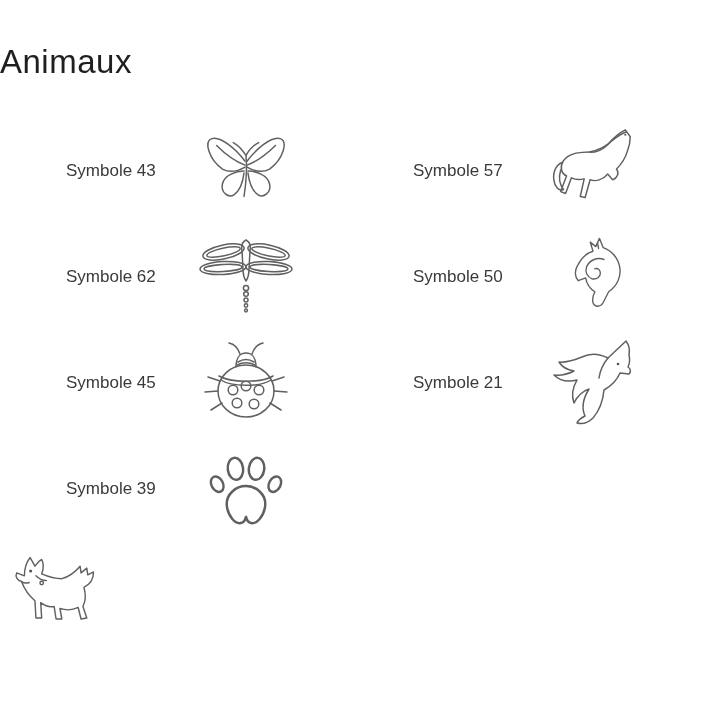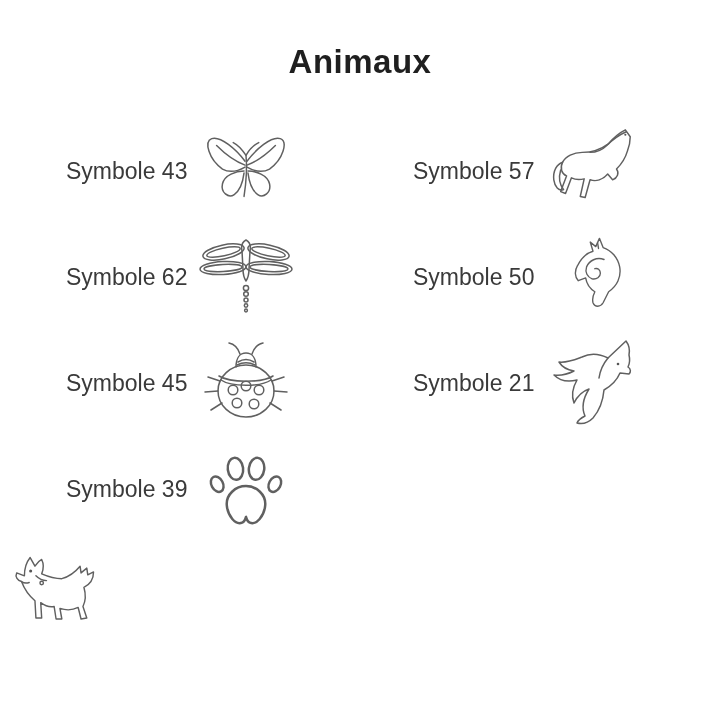--- a/index.html
+++ b/index.html
@@ -5,42 +5,41 @@
   html,body { margin:0; padding:0; }
   body {
     width:720px; height:720px;
     background:#ffffff;
     font-family:"Liberation Sans", sans-serif;
     overflow:hidden;
   }
   .page { width:720px; height:720px; position:relative; }
   h1.title {
     margin:42px 0 0 0;
-    text-align:center;
     font-size:33px;
     line-height:40px;
-    font-weight:700;
+    font-weight:400;
     color:#1f1f1f;
     letter-spacing:0.5px;
   }
   .grid {
     margin-top:36px;
     display:grid;
     grid-auto-flow:column;
     grid-template-rows:repeat(5, 106px);
     grid-template-columns:347px 373px;
   }
   .cell {
     display:flex;
     align-items:center;
   }
   .label {
     margin-left:66px;
     width:122px;
-    font-size:23px;
+    font-size:17px;
     color:#3a3a3a;
     white-space:nowrap;
   }
   .icon {
     width:116px; height:104px;
     display:flex; align-items:center; justify-content:center;
   }
   .icon svg { display:block; }
   .icon path, .icon ellipse, .icon circle {
     fill:none;

